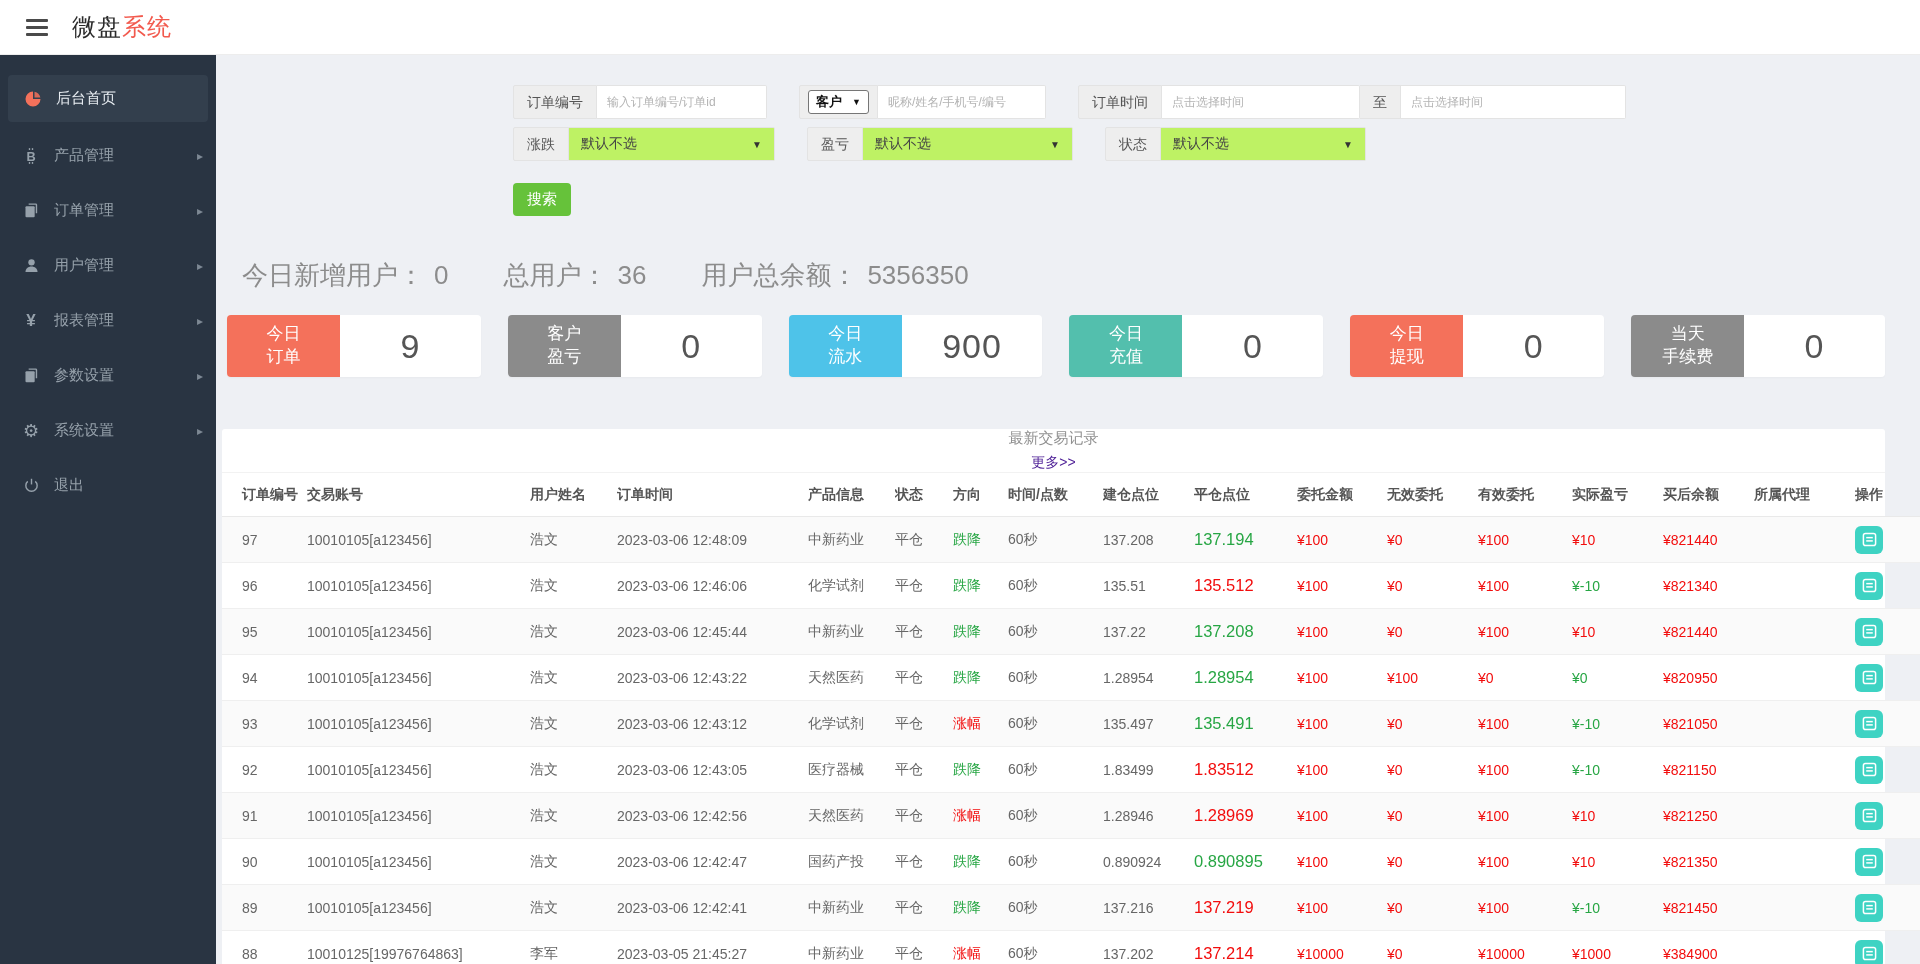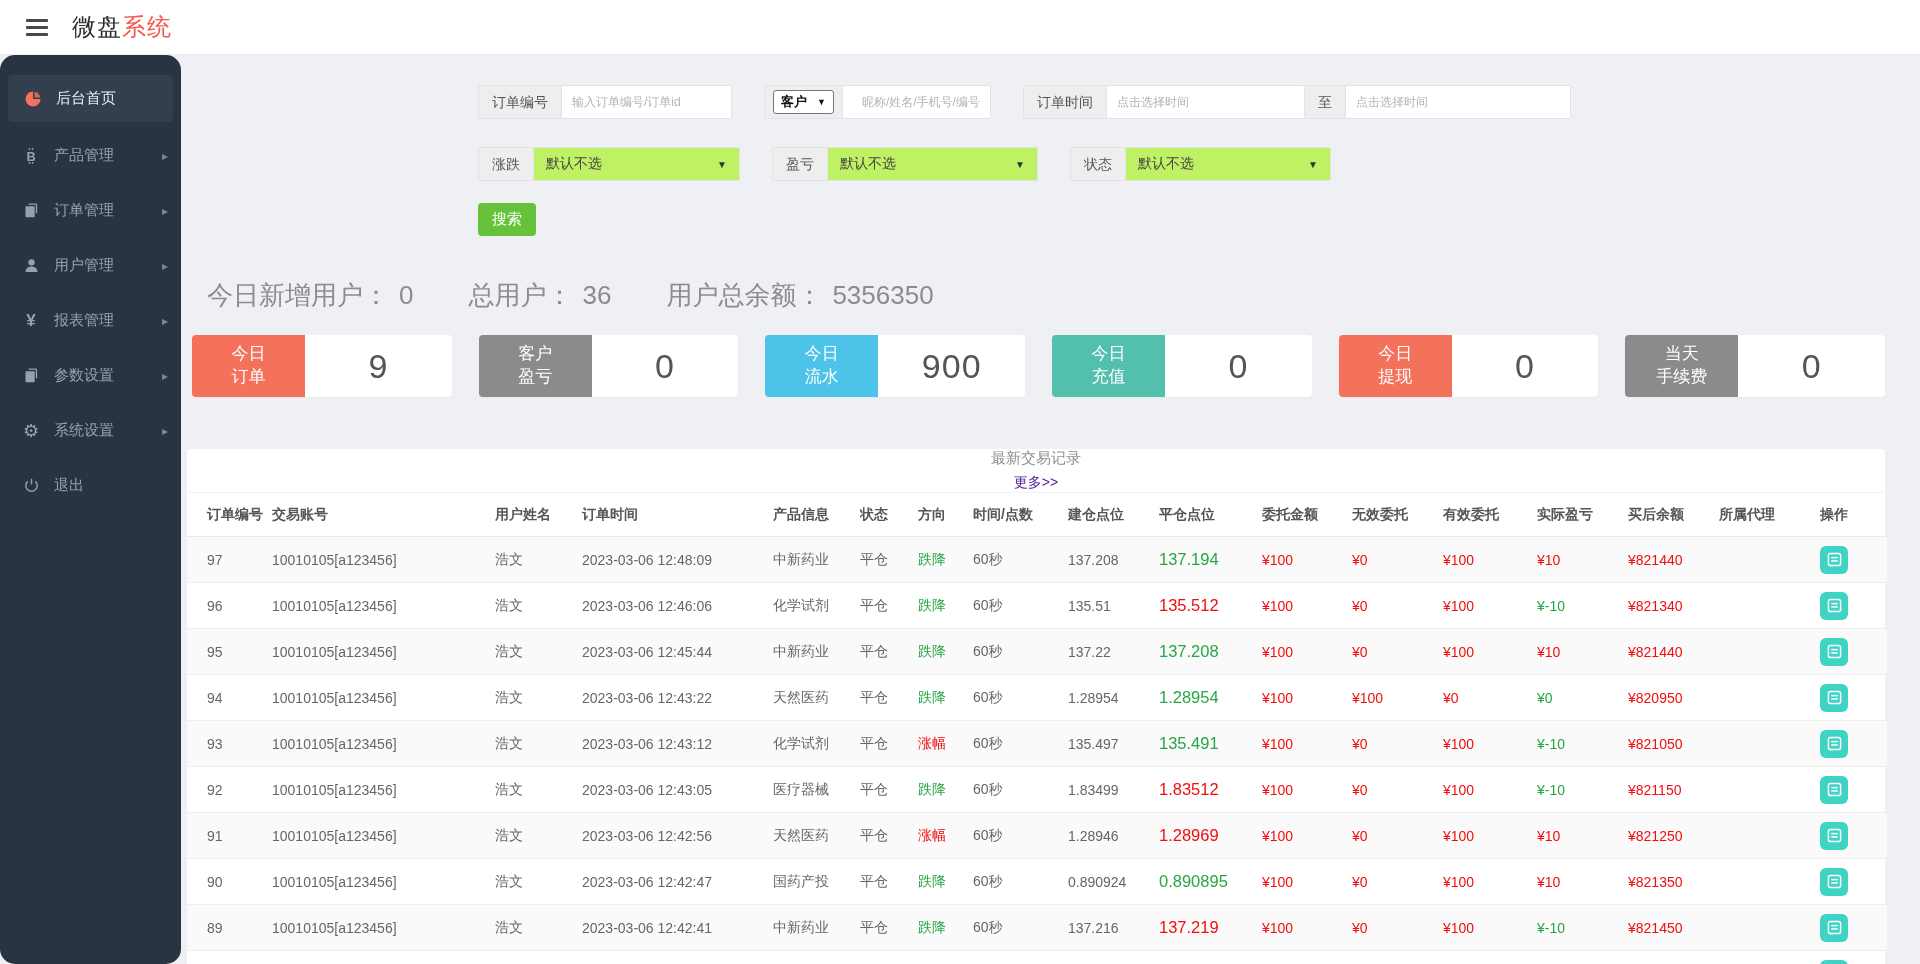--- a/index.html
+++ b/index.html
@@ -15,38 +15,38 @@
     padding-left: 20px; border-bottom: 1px solid #ededed;
   }
   .hamburger { display: inline-flex; flex-direction: column; gap: 4px; cursor: pointer; padding: 6px; }
   .hamburger i { display: block; width: 22px; height: 3px; background: #4a4a4a; border-radius: 1px; }
   .logo { margin-left: 18px; font-size: 24px; font-weight: 500; letter-spacing: 1px; }
   .logo .lp { color: #2b2b2b; }
   .logo .la { color: #f25a4e; }
 
   
   .layout { display: flex; height: 909px; }
-  .sidebar { width: 181px; background: #293442; flex: none; position: relative; border-radius: 15px; }
+  .sidebar { width: 216px; background: #293442; flex: none; position: relative; }
   .main { flex: 1; padding: 0 35px 0 6px; overflow: hidden; }
 
   
   .menu-item { position: relative; display: flex; align-items: center; height: 55px;
     padding-left: 20px; color: #96a1ab; font-size: 15px; cursor: pointer; }
   .menu-item .mi-icon { width: 22px; margin-right: 12px; display: inline-flex; justify-content: center; align-items: center; font-style: normal; }
   .menu-item .chev { position: absolute; right: 13px; font-size: 12px; color: #7d8894; }
   .menu-item.active { background: #333f4d; border-radius: 4px; margin: 20px 8px 6px; height: 47px; padding-left: 14px; color: #e8edf2; }
   .menu-item.active .mi-icon { color: #f4715b; }
   .mi-icon svg { display: block; }
   .yen-glyph { font-size: 17px; font-weight: 700; }
   .gear-glyph { font-size: 18px; }
 
   
   .filters { margin-left: 291px; padding-top: 30px; }
   .filter-row { display: flex; gap: 32px; }
-  .filter-row + .filter-row { margin-top: 28px; }
+  .filter-row + .filter-row { margin-top: 8px; }
   .igroup { display: flex; height: 34px; font-size: 14px; }
   .addon { background: #eee; border: 1px solid #e3e3e3; color: #555; line-height: 32px;
     padding: 0 13px; white-space: nowrap; border-radius: 2px 0 0 2px; }
   .tinput { border: 1px solid #e3e3e3; border-left: none; background: #fff; padding: 0 10px;
     font-size: 12px; color: #444; outline: none; font-family: Liberation Sans, sans-serif; border-radius: 0 2px 2px 0; }
   .tinput::placeholder { color: #b3b3b3; }
   .addon.mid { border-left: none; border-radius: 0; }
   .addon.sel-wrap { display: flex; align-items: center; padding: 0 8px; }
   .native-select { background: #fff; border: 1px solid #767676; border-radius: 3px; height: 24px;
     display: inline-flex; align-items: center; gap: 10px; padding: 0 7px; font-size: 13px;
@@ -194,21 +194,21 @@
           <span class="addon">订单编号</span>
           <input class="tinput" style="width: 170px;" placeholder="输入订单编号/订单id">
         </div>
         <div class="igroup">
           <span class="addon sel-wrap">
             <span class="native-select">
               <span>客户</span>
               <span class="caret">▼</span>
             </span>
           </span>
-          <input class="tinput" style="width: 148px; text-align: right;" placeholder="昵称/姓名/手机号/编号">
+          <input class="tinput" style="width: 168px;" placeholder="昵称/姓名/手机号/编号">
         </div>
         <div class="igroup">
           <span class="addon">订单时间</span>
           <input class="tinput" style="width: 198px;" placeholder="点击选择时间">
           <span class="addon mid">至</span>
           <input class="tinput" style="width: 225px;" placeholder="点击选择时间">
         </div>
       </div>
       <div class="filter-row">
         <div class="igroup">

